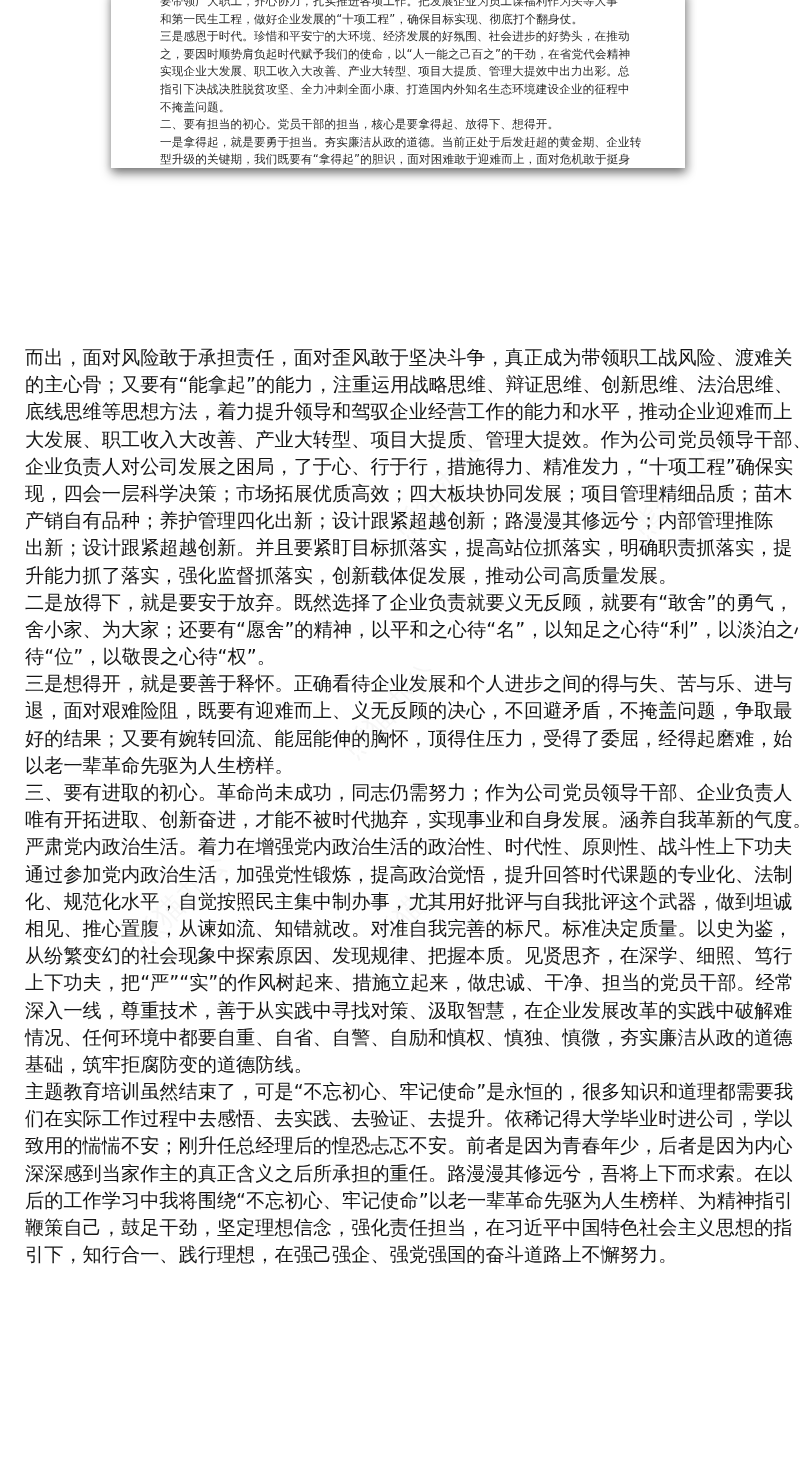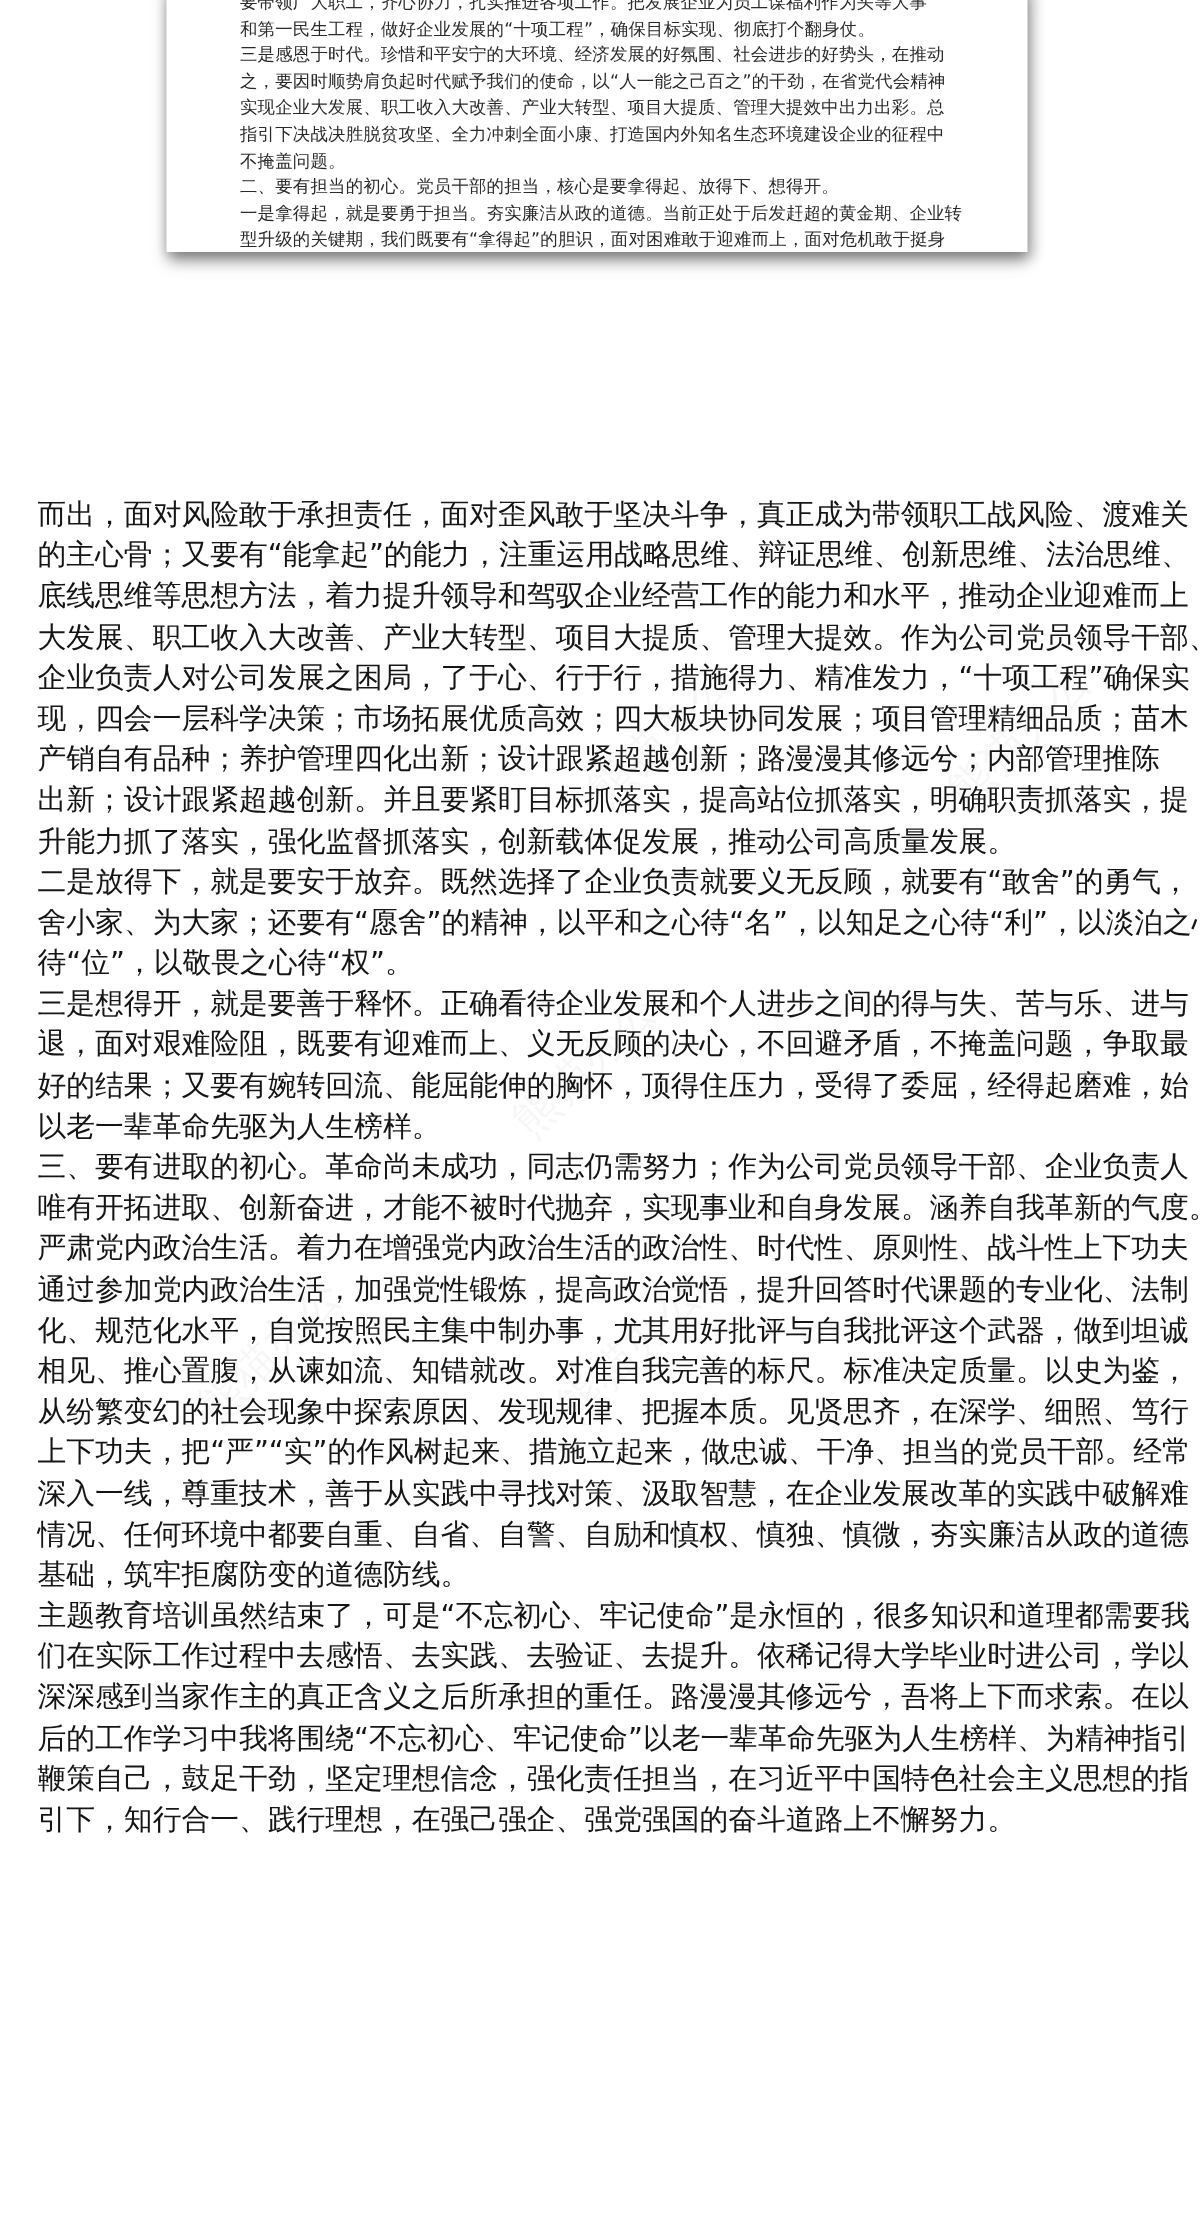--- a/index.html
+++ b/index.html
@@ -43,21 +43,21 @@
       position: absolute;
       color: rgba(0,0,0,0.035);
       font-size: 30px;
       transform: rotate(-45deg);
       white-space: nowrap;
       pointer-events: none;
     }
     .main-text {
       position: absolute;
       left: 25px;
-      top: 329px;
+      top: 344px;
       width: 760px;
     }
     .main-line {
       font-size: 19.2px;
       line-height: 27.2px;
       height: 27.2px;
       white-space: nowrap;
       color: #151515;
       letter-spacing: 0px;
     }
@@ -109,17 +109,18 @@
   <div class="main-line">通过参加党内政治生活，加强党性锻炼，提高政治觉悟，提升回答时代课题的专业化、法制</div>
   <div class="main-line">化、规范化水平，自觉按照民主集中制办事，尤其用好批评与自我批评这个武器，做到坦诚</div>
   <div class="main-line">相见、推心置腹，从谏如流、知错就改。对准自我完善的标尺。标准决定质量。以史为鉴，</div>
   <div class="main-line">从纷繁变幻的社会现象中探索原因、发现规律、把握本质。见贤思齐，在深学、细照、笃行</div>
   <div class="main-line">上下功夫，把“严”“实”的作风树起来、措施立起来，做忠诚、干净、担当的党员干部。经常</div>
   <div class="main-line">深入一线，尊重技术，善于从实践中寻找对策、汲取智慧，在企业发展改革的实践中破解难</div>
   <div class="main-line">情况、任何环境中都要自重、自省、自警、自励和慎权、慎独、慎微，夯实廉洁从政的道德</div>
   <div class="main-line">基础，筑牢拒腐防变的道德防线。</div>
   <div class="main-line">主题教育培训虽然结束了，可是“不忘初心、牢记使命”是永恒的，很多知识和道理都需要我</div>
   <div class="main-line">们在实际工作过程中去感悟、去实践、去验证、去提升。依稀记得大学毕业时进公司，学以</div>
+  <div class="main-line">致用的惴惴不安；刚升任总经理后的惶恐忐忑不安。前者是因为青春年少，后者是因为内心</div>
   <div class="main-line">深深感到当家作主的真正含义之后所承担的重任。路漫漫其修远兮，吾将上下而求索。在以</div>
   <div class="main-line">后的工作学习中我将围绕“不忘初心、牢记使命”以老一辈革命先驱为人生榜样、为精神指引，</div>
   <div class="main-line">鞭策自己，鼓足干劲，坚定理想信念，强化责任担当，在习近平中国特色社会主义思想的指</div>
   <div class="main-line">引下，知行合一、践行理想，在强己强企、强党强国的奋斗道路上不懈努力。</div>
 </div>
 
 </body></html>

